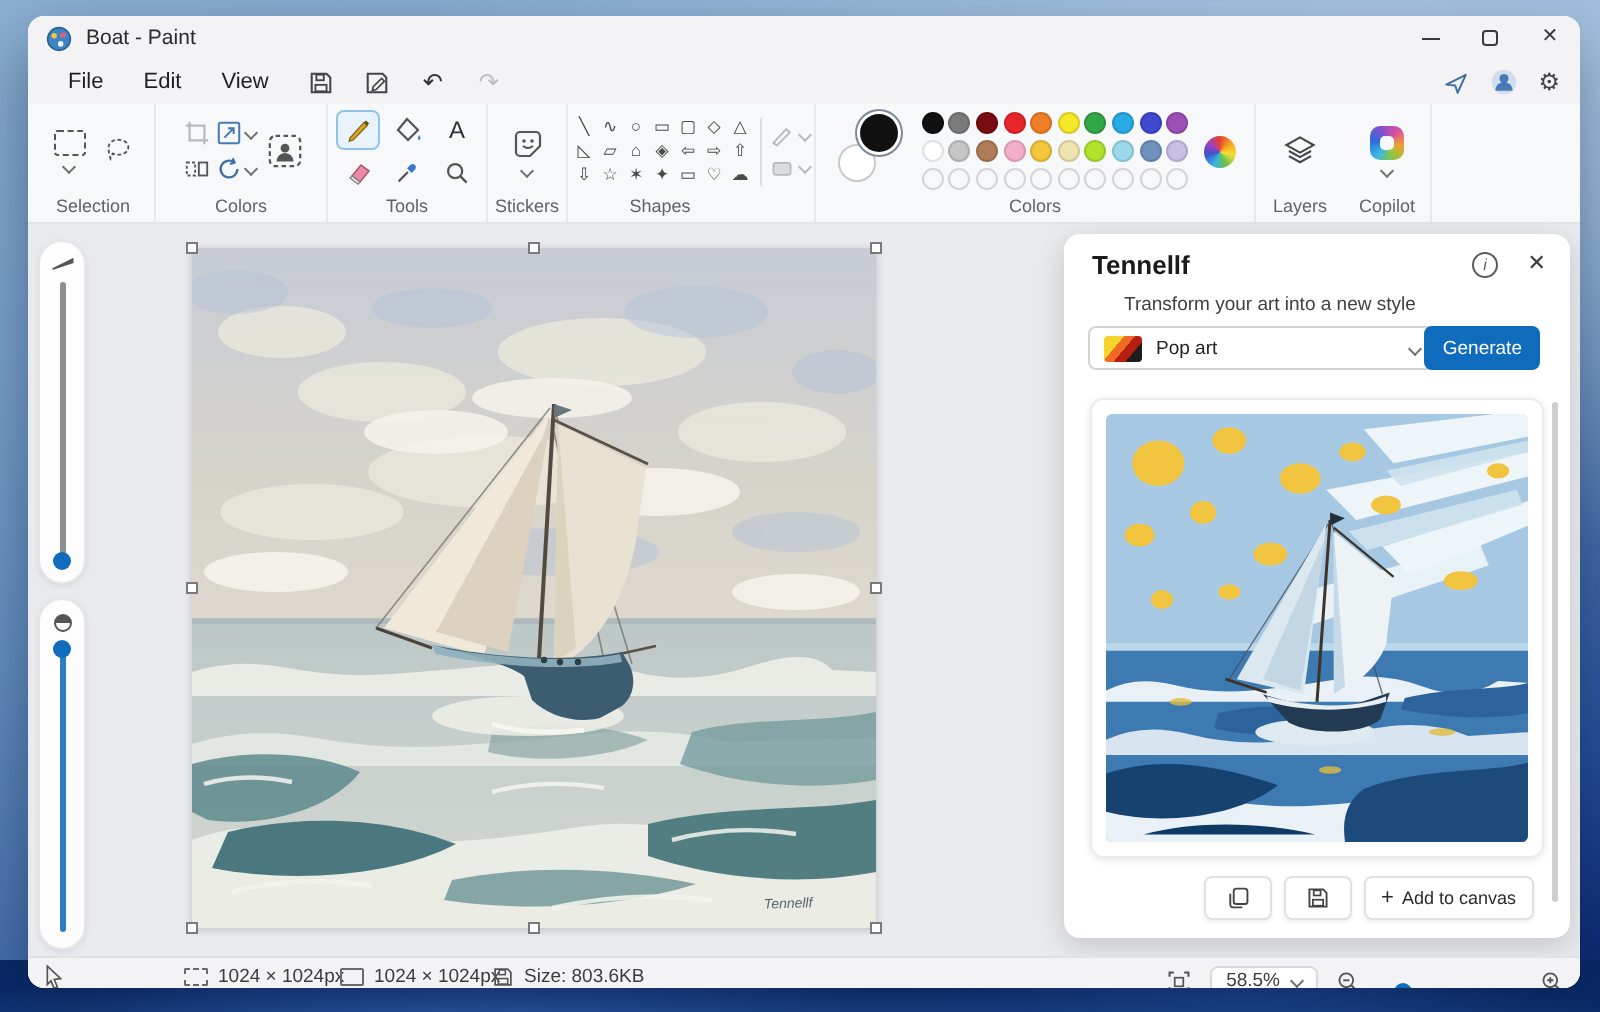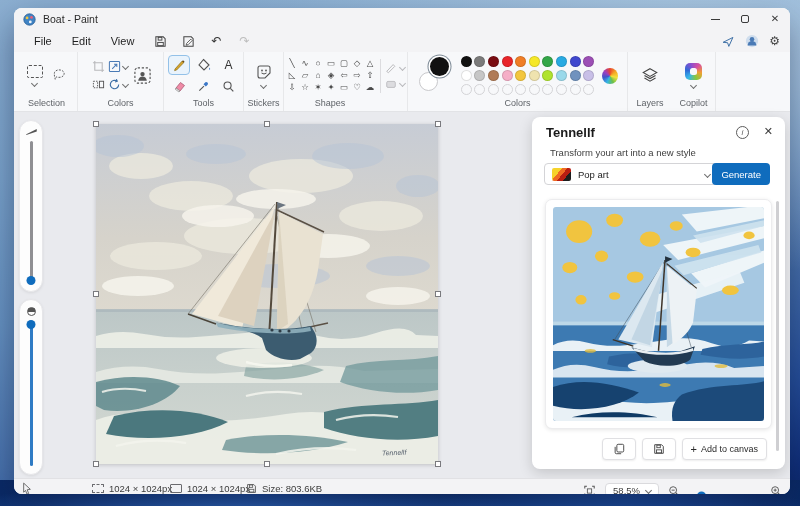--- a/index.html
+++ b/index.html
@@ -86,21 +86,21 @@
   .handle { position:absolute; width:6px; height:6px; background:#fff; border:1px solid #7a7a7e; }
   .sig { position:absolute; right:32px; bottom:8px; font-size:7px; font-style:italic; color:#5a6470; transform:rotate(-2deg); }
 
   
   .panel { position:absolute; left:518px; top:5px; width:253px; height:352px; background:#fff; border-radius:8px;
     box-shadow:0 4px 14px rgba(0,0,0,.16); }
   .panel-title { position:absolute; left:14px; top:8px; font-size:13px; font-weight:bold; color:#1a1a1a; }
   .panel-info { position:absolute; right:36px; top:9px; width:13px; height:13px; border:1px solid #5c5c5c; border-radius:50%;
     font-size:8px; color:#5c5c5c; display:flex; align-items:center; justify-content:center; background:none; font-style:italic; }
   .panel-close { position:absolute; right:12px; top:8px; border:none; background:none; font-size:11px; color:#3a3a3a; }
-  .panel-sub { position:absolute; left:18px; top:30px; font-size:9.5px; color:#3f3f3f; }
+  .panel-sub { position:absolute; left:30px; top:30px; font-size:9.5px; color:#3f3f3f; }
   .style-select { position:absolute; left:12px; top:46px; width:174px; height:22px; border:1px solid #d4d4d7; border-radius:4px;
     background:#fff; display:flex; align-items:center; padding:0 7px; gap:7px; }
   .style-thumb { width:19px; height:13px; border-radius:2px;
     background:linear-gradient(130deg,#f6d32b 0 34%,#ef6a23 34% 52%,#b81d12 52% 72%,#1d1d1d 72%); }
   .style-label { font-size:9.5px; color:#222; }
   .style-select .chev { margin-left:auto; }
   .gen-btn { position:absolute; right:15px; top:46px; height:22px; padding:0 9px; border:none; border-radius:4px;
     color:#fff; font-size:9.5px; font-family:inherit; }
   .preview-card { position:absolute; left:13px; top:82px; width:227px; height:230px; background:#fff; border-radius:7px;
     border:1px solid #ececee; box-shadow:0 1px 4px rgba(0,0,0,.10); padding:7px; }

